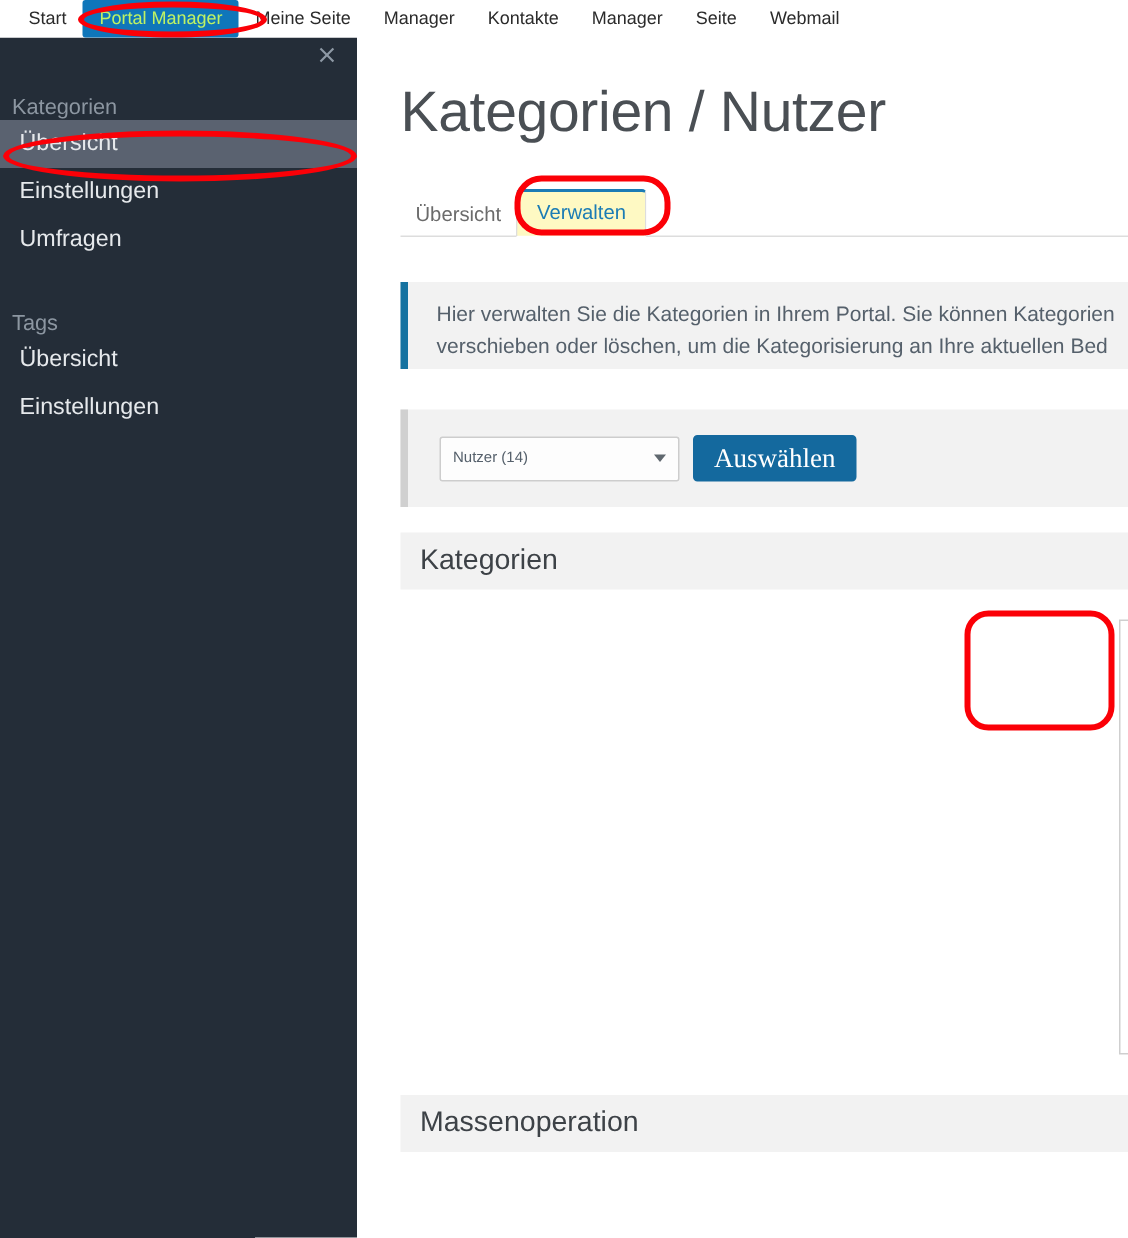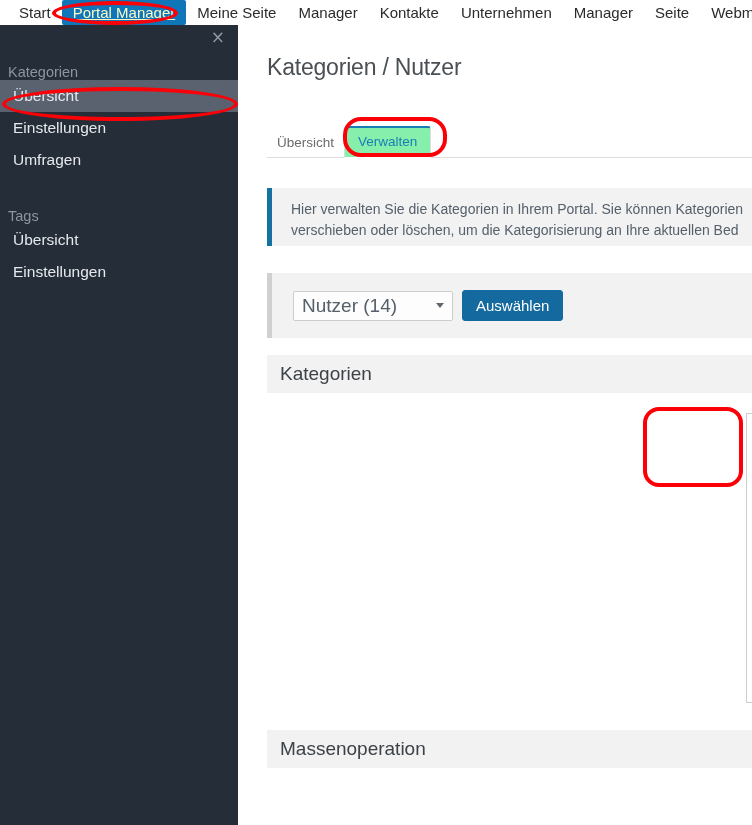--- a/index.html
+++ b/index.html
@@ -18,32 +18,31 @@
     top: 0; left: 0;
     width: 752px; height: 25px;
     background: #ffffff;
     display: flex;
     align-items: center;
     padding-left: 8px;
     gap: 0px;
     z-index: 30;
   }
   .nav-item {
-    font-size: 15px;
+    font-size: 12px;
     color: #2b2b2b;
     padding: 3px 11px;
     line-height: 19px;
     white-space: nowrap;
     cursor: pointer;
   }
   .nav-item.active {
     background: #0f76ba;
-    color: #fef9c3;
+    color: #bef264;
     border-radius: 2px;
-    text-decoration: underline;
   }
 
   
   #sidebar {
     position: absolute;
     top: 25px; left: 0;
     width: 238px; height: 800px;
     background: #242d38;
     z-index: 20;
   }
@@ -80,21 +79,21 @@
   #main {
     position: absolute;
     top: 25px; left: 238px;
     width: 514px; height: 800px;
     background: #ffffff;
     overflow: hidden;
   }
   #page-title {
     position: absolute;
     top: 29px; left: 29px;
-    font-size: 23px;
+    font-size: 38px;
     color: #4a4f54;
     font-weight: normal;
     letter-spacing: -0.2px;
     white-space: nowrap;
   }
 
   
   #tabs {
     position: absolute;
     top: 97px; left: 29px;
@@ -109,21 +108,21 @@
     padding: 7px 10px 7px 10px;
     color: #6b6b6b;
     line-height: 17px;
     cursor: pointer;
     position: relative;
     top: 1px;
     white-space: nowrap;
   }
   .tab.active {
     color: #1b7cb5;
-    background: #86efac;
+    background: #fef9c3;
     border: 1px solid #dddddd;
     border-bottom-color: #ffffff;
     border-top: 2px solid #1b7cb5;
     border-radius: 3px 3px 0 0;
     padding: 5px 13px 7px 13px;
   }
 
   
   #alert {
     position: absolute;
@@ -147,21 +146,21 @@
   #select-panel {
     position: absolute;
     top: 248px; left: 29px;
     width: 500px;
     height: 65px;
     background: #f2f2f2;
     border-left: 5px solid #d0d0d0;
   }
   .form-select {
     font-family: "Liberation Sans", sans-serif;
-    font-size: 19px;
+    font-size: 10px;
     color: #55606b;
     background: #fdfdfd;
     border: 1px solid #cdcdcd;
     border-radius: 2px;
     height: 30px;
     padding: 0 24px 0 8px;
     appearance: none;
     -webkit-appearance: none;
     cursor: pointer;
   }
@@ -175,22 +174,22 @@
   }
   .select-caret:before {
     content: "";
     position: absolute;
     left: 0; top: 0;
     border-left: 4.5px solid transparent;
     border-right: 4.5px solid transparent;
     border-top: 5.5px solid #60686f;
   }
   .btn-primary {
-    font-family: Liberation Sans, sans-serif;
-    font-size: 15px;
+    font-family: Liberation Serif, serif;
+    font-size: 18px;
     color: #ffffff;
     background: #14699e;
     border: 1px solid #14699e;
     border-radius: 3px;
     height: 31px;
     padding: 0 13px;
     cursor: pointer;
     line-height: 29px;
   }
   #select-row {
@@ -246,21 +245,20 @@
 </style>
 </head>
 <body>
 
 <div id="topnav">
     <div class="nav-item">Start</div>
     <div class="nav-item active">Portal Manager</div>
     <div class="nav-item">Meine Seite</div>
     <div class="nav-item">Manager</div>
     <div class="nav-item">Kontakte</div>
-    <div class="nav-item">Unternehmen</div>
     <div class="nav-item">Manager</div>
     <div class="nav-item">Seite</div>
     <div class="nav-item">Webmail</div>
   </div>
 
 <div id="sidebar">
   <div id="sidebar-close">×</div>
   <div id="grp-kategorien">
       <div class="side-group-label">Kategorien</div>
       <div class="side-item selected">Übersicht</div>

